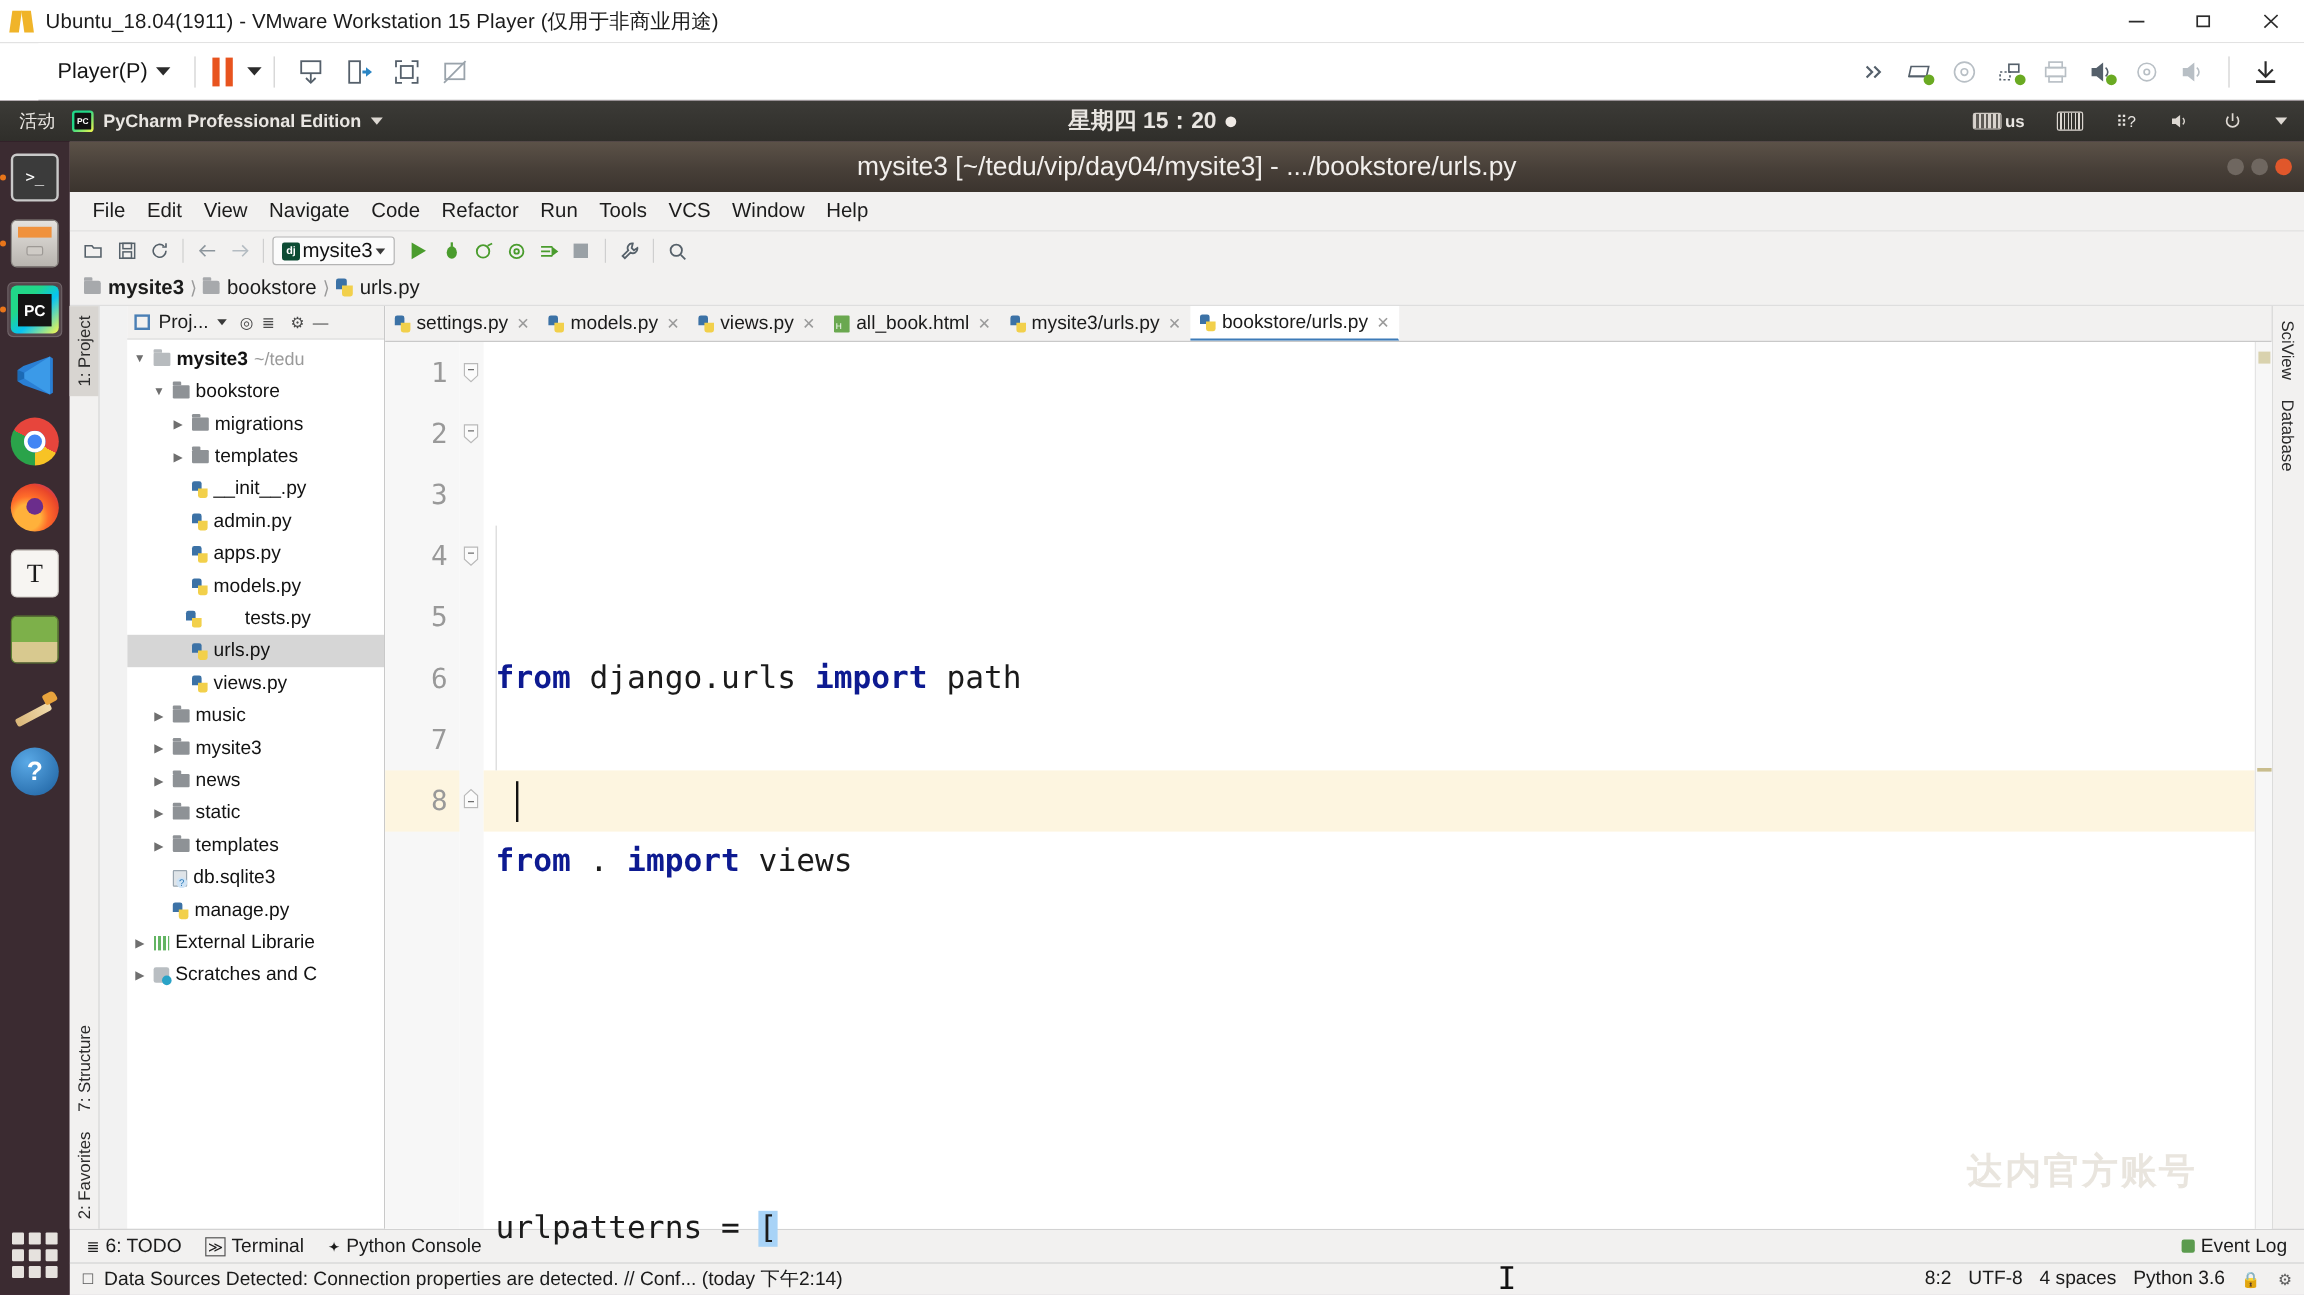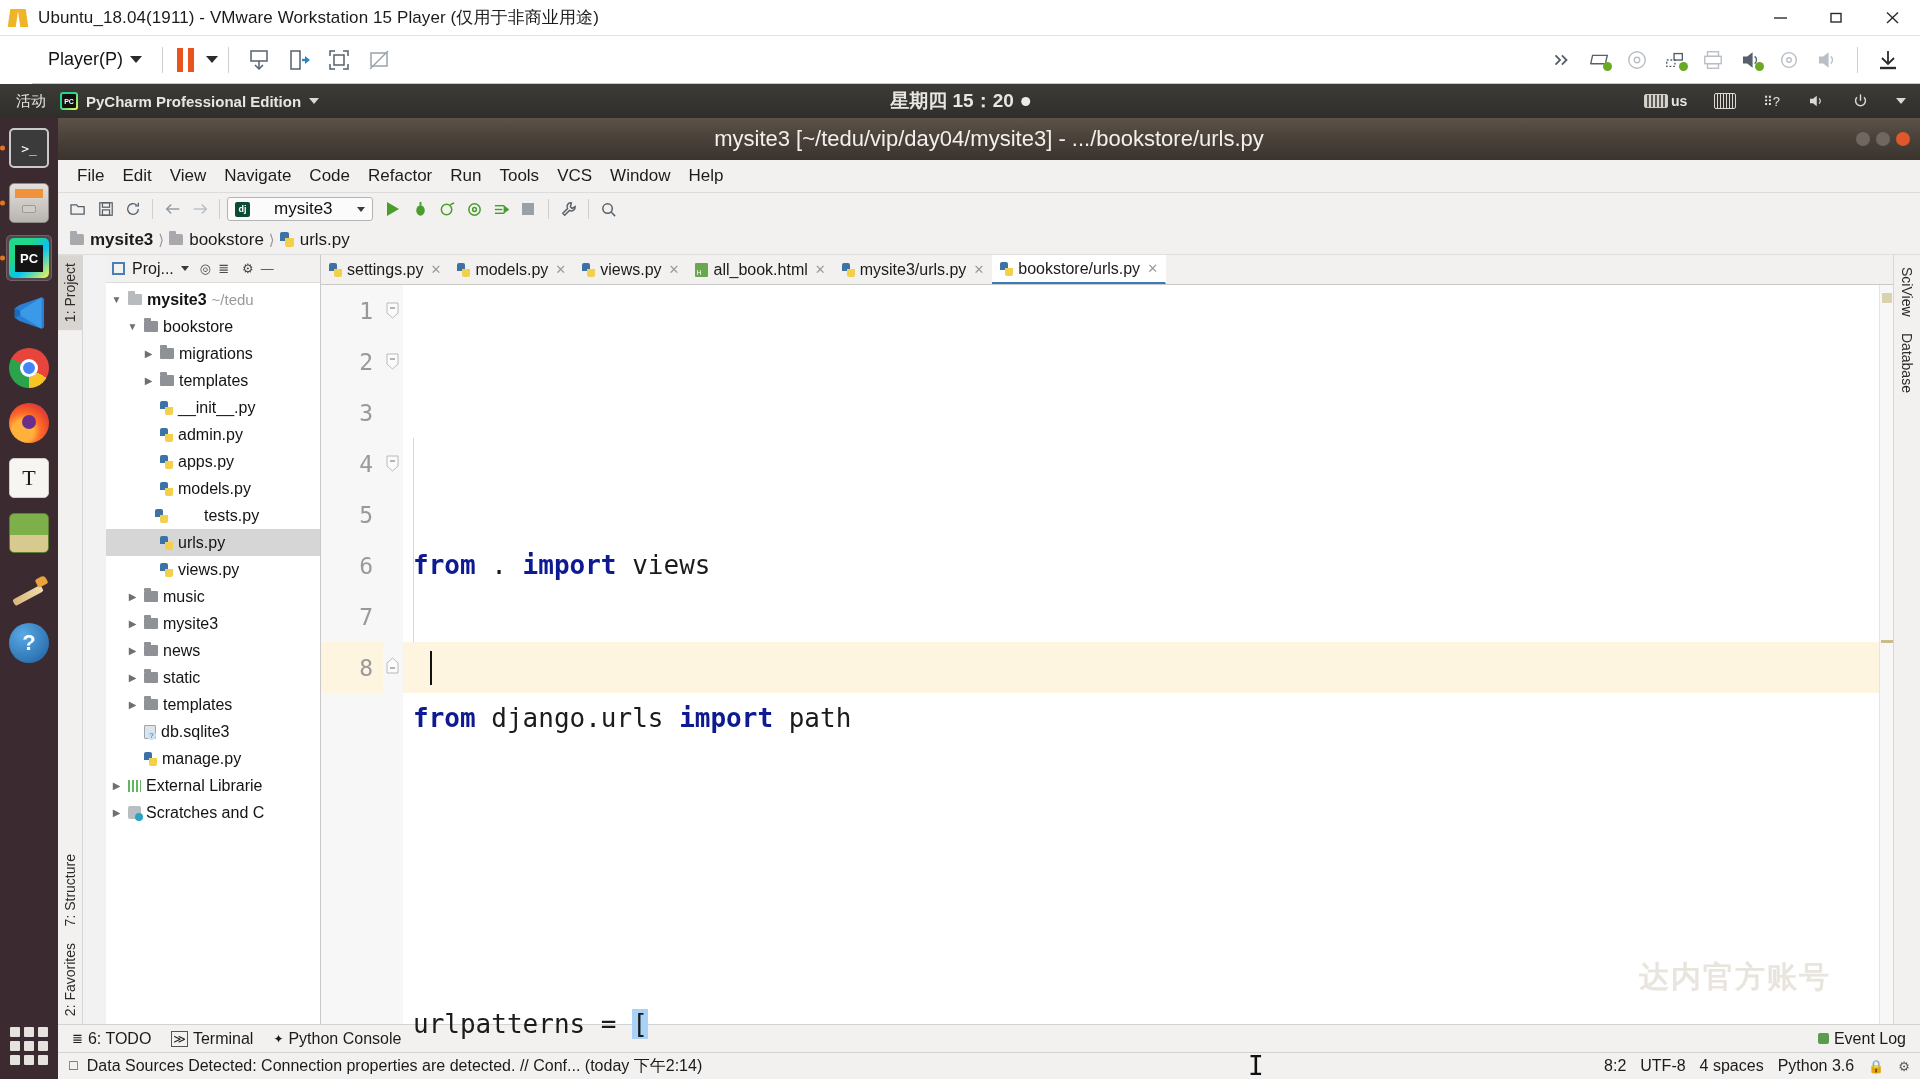--- a/index.html
+++ b/index.html
@@ -144,21 +144,21 @@
     padding-left: 10px; gap: 0; border-bottom: 1px solid #dcdcdc;
   }
   .menu-item { font-size: 17px; color: #1c1c1c; padding: 2px 9px; }
 
   #pc-toolbar {
     height: 32px; background: #f2f1f0; display: flex; align-items: center; gap: 2px; padding: 0 8px;
   }
   .tb-ic { width: 25px; height: 24px; display: flex; align-items: center; justify-content: center; color: #4f5b62; font-size: 14px; }
   .tb-sep { width: 1px; height: 20px; background: #cfcfcf; margin: 0 5px; }
   #run-config {
-    display: flex; align-items: center; gap: 24px; height: 24px; padding: 0 7px;
+    display: flex; align-items: center; gap: 2px; height: 24px; padding: 0 7px;
     border: 1px solid #b4b4b4; border-radius: 3px; background: #fbfbfb; font-size: 17px; color: #111;
   }
   .dj-badge { width: 15px; height: 15px; background: #0c4b33; color:#fff; font-size:9px; display:flex;align-items:center;justify-content:center;border-radius:2px; font-weight:bold;}
   .tri-green { width: 0;height: 0;border-top: 7px solid transparent;border-bottom: 7px solid transparent;border-left: 12px solid #4a9c2d; }
   .caret-sm { width: 0;height: 0;border-left: 4px solid transparent;border-right: 4px solid transparent;border-top: 5px solid #3a3a3a; }
 
   #pc-breadcrumb {
     height: 30px; background: #f2f1f0; display: flex; align-items: center; gap: 5px;
     padding-left: 12px; font-size: 17px; color: #1b1b1b; border-bottom: 1px solid #dedede;
   }
@@ -801,22 +801,22 @@
               <svg class="fold-mark" style="top:372px" viewBox="0 0 13 17">
                   <polygon points="1,6 6.5,1 12,6 12,16 1,16" fill="#fbfbfb" stroke="#b9b9b9"></polygon>
                   <line x1="4" y1="11" x2="9" y2="11" stroke="#6e6e6e"></line>
                 </svg>
             </div>
 
             <div id="code-area">
               <div class="cur-line-bg" style="top:357px"></div>
               <div id="indent-guide"></div>
 
+              <div class="cl"><span class="kw">from</span> django.urls <span class="kw">import</span> path</div>
               <div class="cl"><span class="kw">from</span> . <span class="kw">import</span> views</div>
-              <div class="cl"><span class="kw">from</span> django.urls <span class="kw">import</span> path</div>
               <div class="cl"></div>
               <div class="cl">urlpatterns = <span class="sel-brk">[</span></div>
               
               
               
               
 
               <div id="caret" style="left:27px; top:366px;"></div>
               <div id="mouse-cursor" style="left:845px; top:756px;">I</div>
               <div id="watermark">达内官方账号</div>

